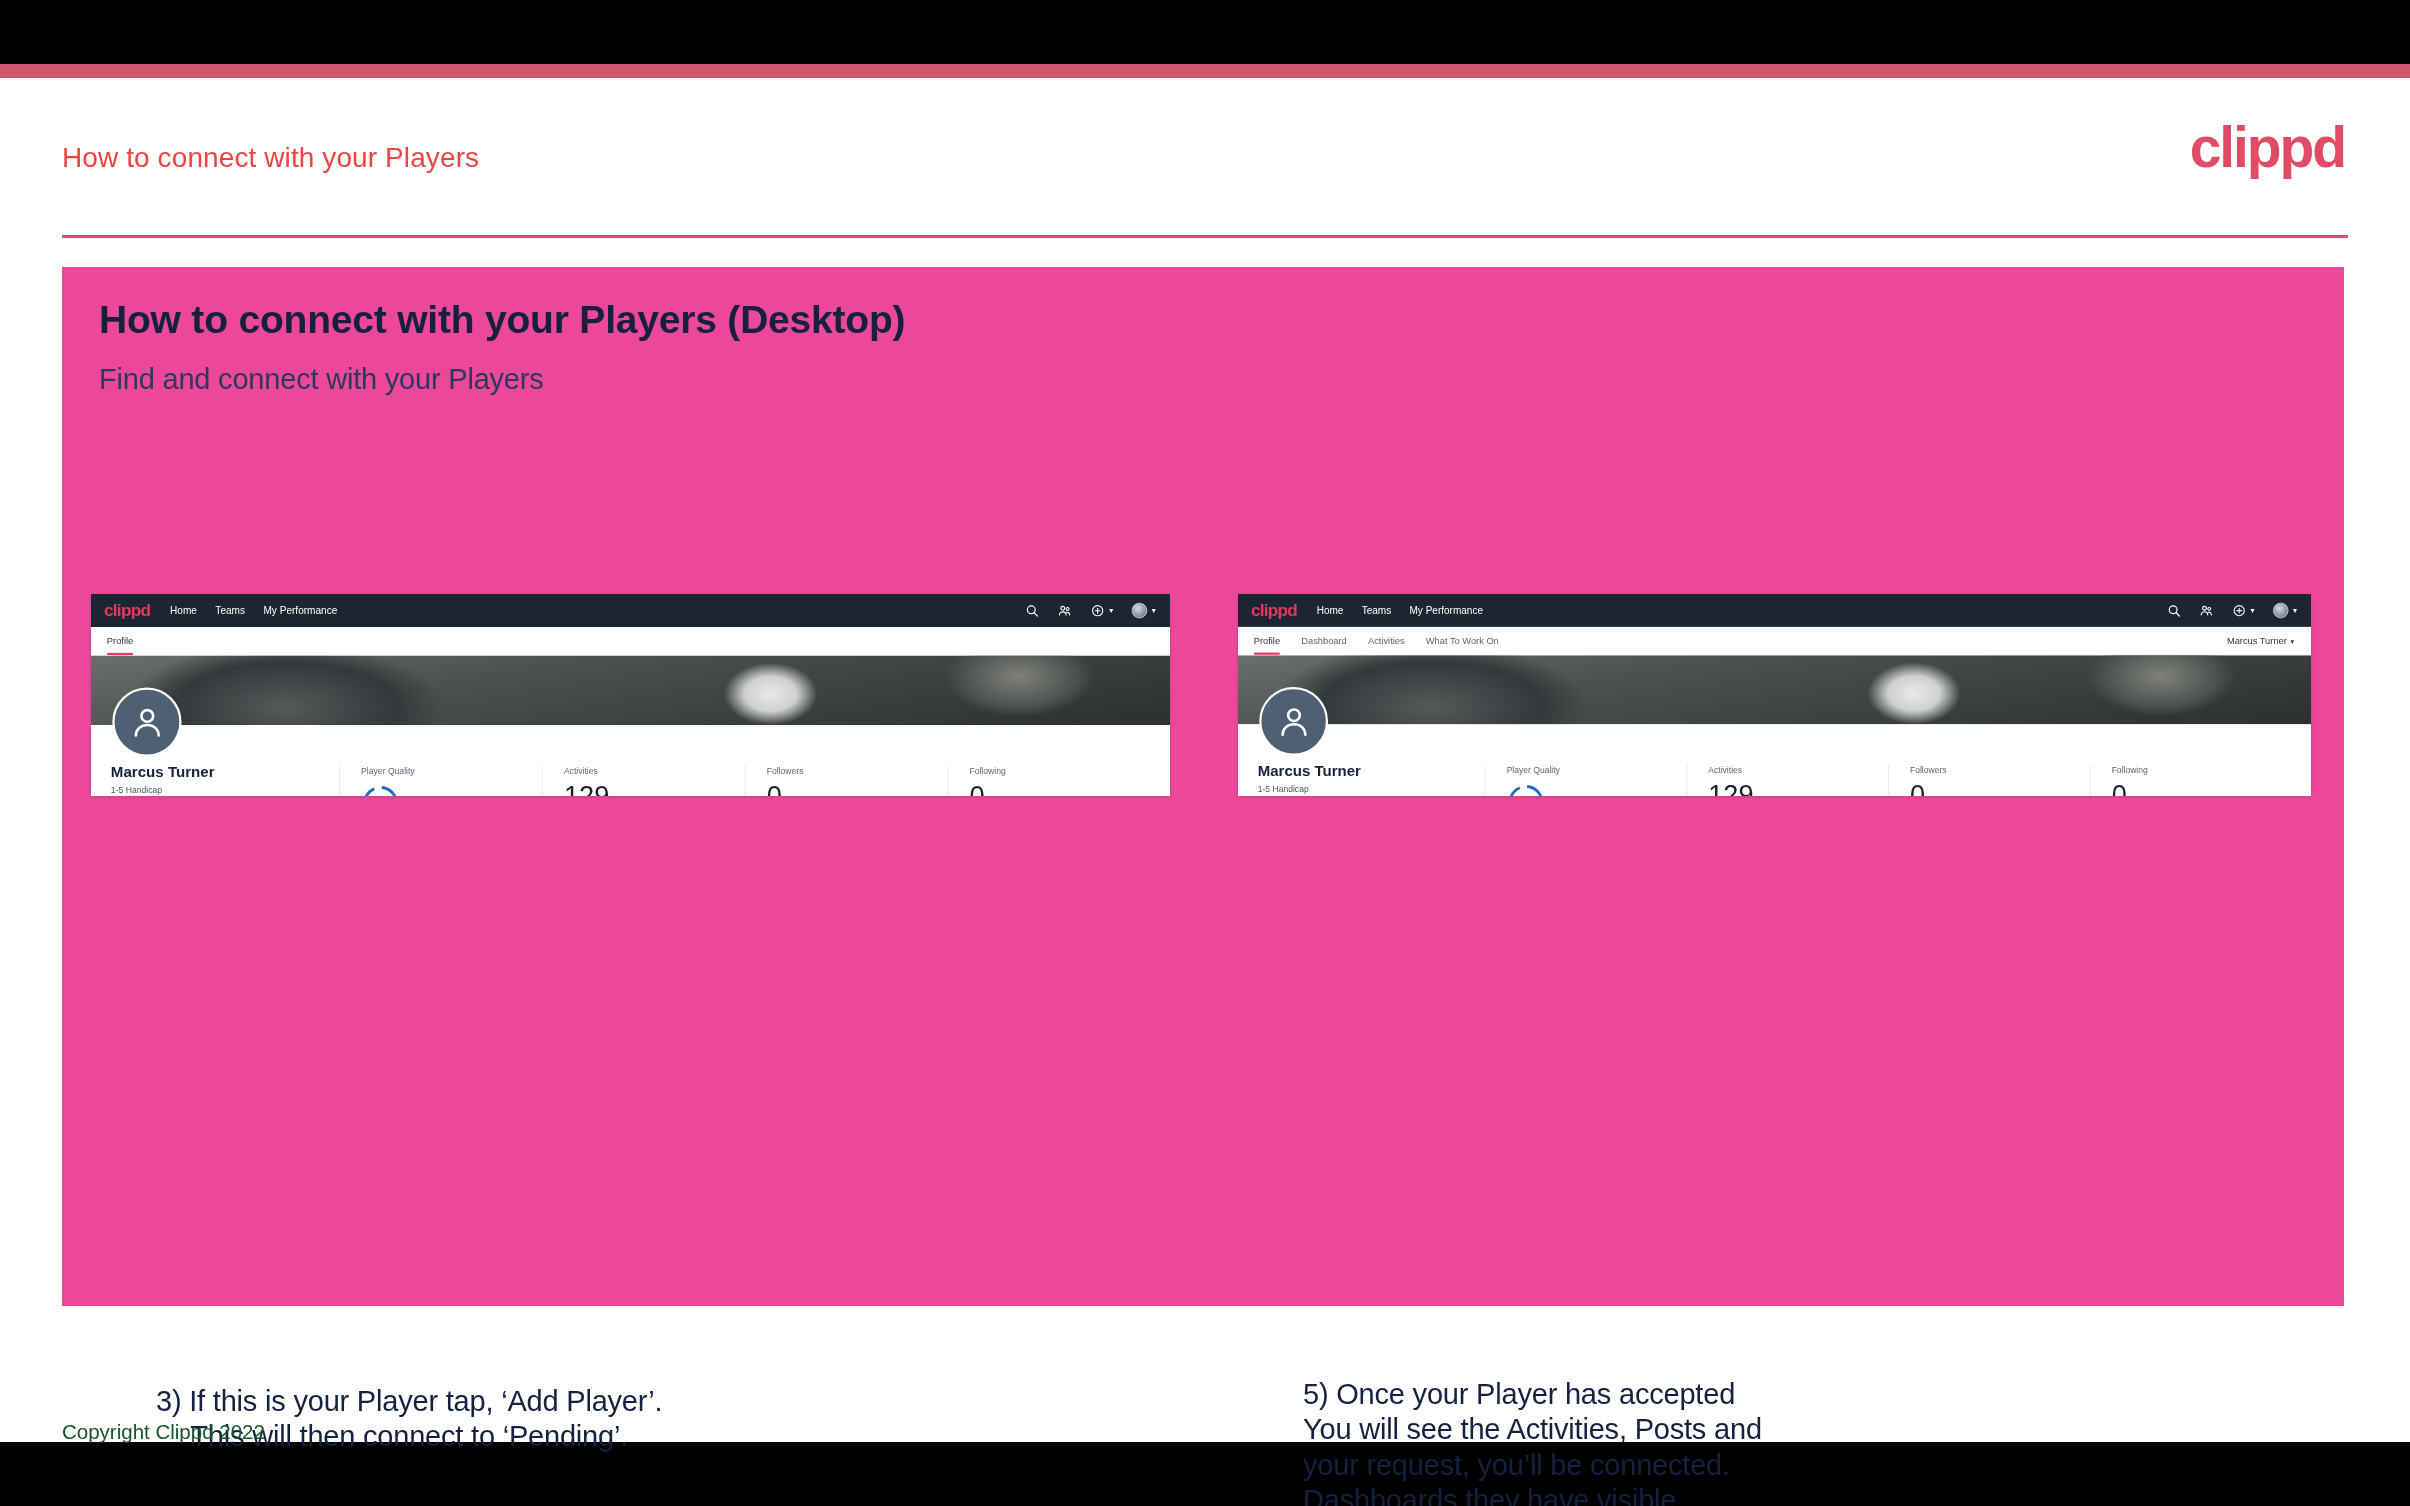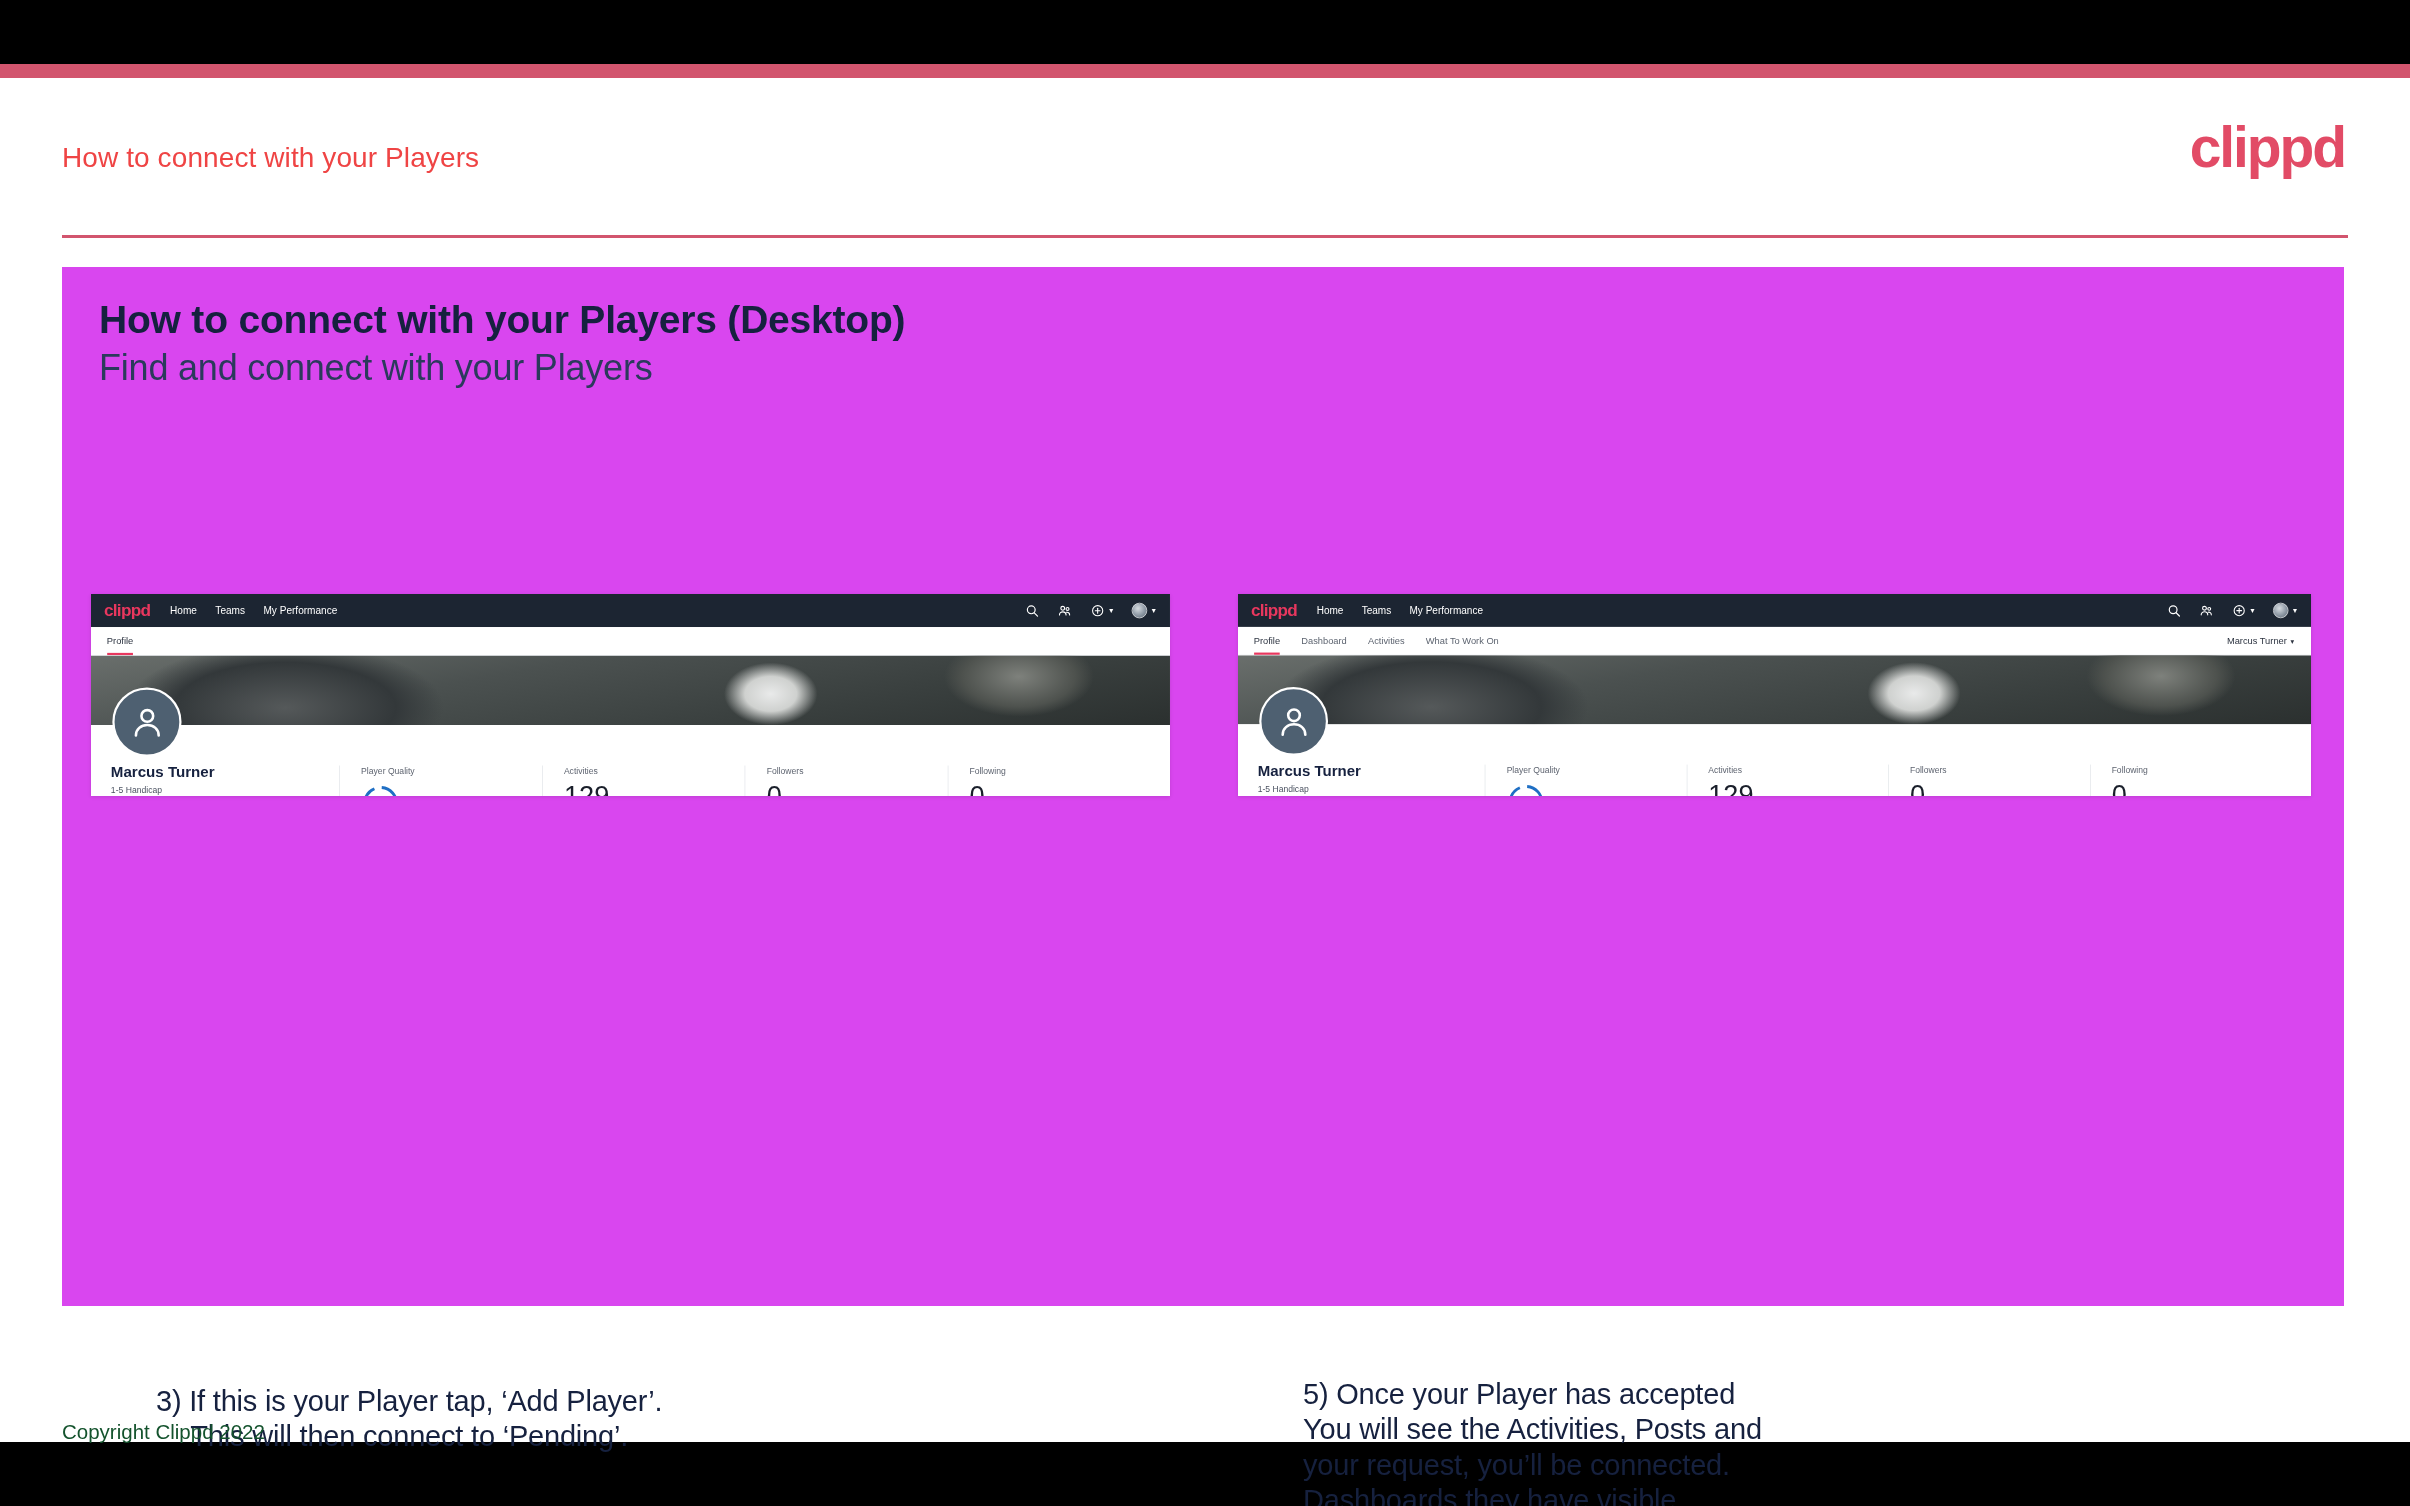--- a/index.html
+++ b/index.html
@@ -40,30 +40,30 @@
   }
   .header-rule {
     position: absolute; left: 62px; top: 171px;
     width: 2286px; height: 2.9px; background: #d2556e;
   }
 
   
   .panel {
     position: absolute; left: 62px; top: 203px;
     width: 2282px; height: 1039px;
-    background: #d946ef;
+    background: #ec4899;
   }
   .panel-title {
     position: absolute; left: 37px; top: 31px;
     font-size: 39px; font-weight: 700; color: #16213f;
     letter-spacing: -0.2px;
   }
   .panel-subtitle {
-    position: absolute; left: 37px; top: 80px;
-    font-size: 36px; font-weight: 400; color: #2b3a5c;
+    position: absolute; left: 37px; top: 96px;
+    font-size: 29px; font-weight: 400; color: #2b3a5c;
     letter-spacing: -0.2px;
   }
 
   
   .shot {
     position: absolute;
     background: #ffffff;
     overflow: hidden;
     box-shadow: 0 1px 3.9px rgba(0,0,0,.12);
   }

